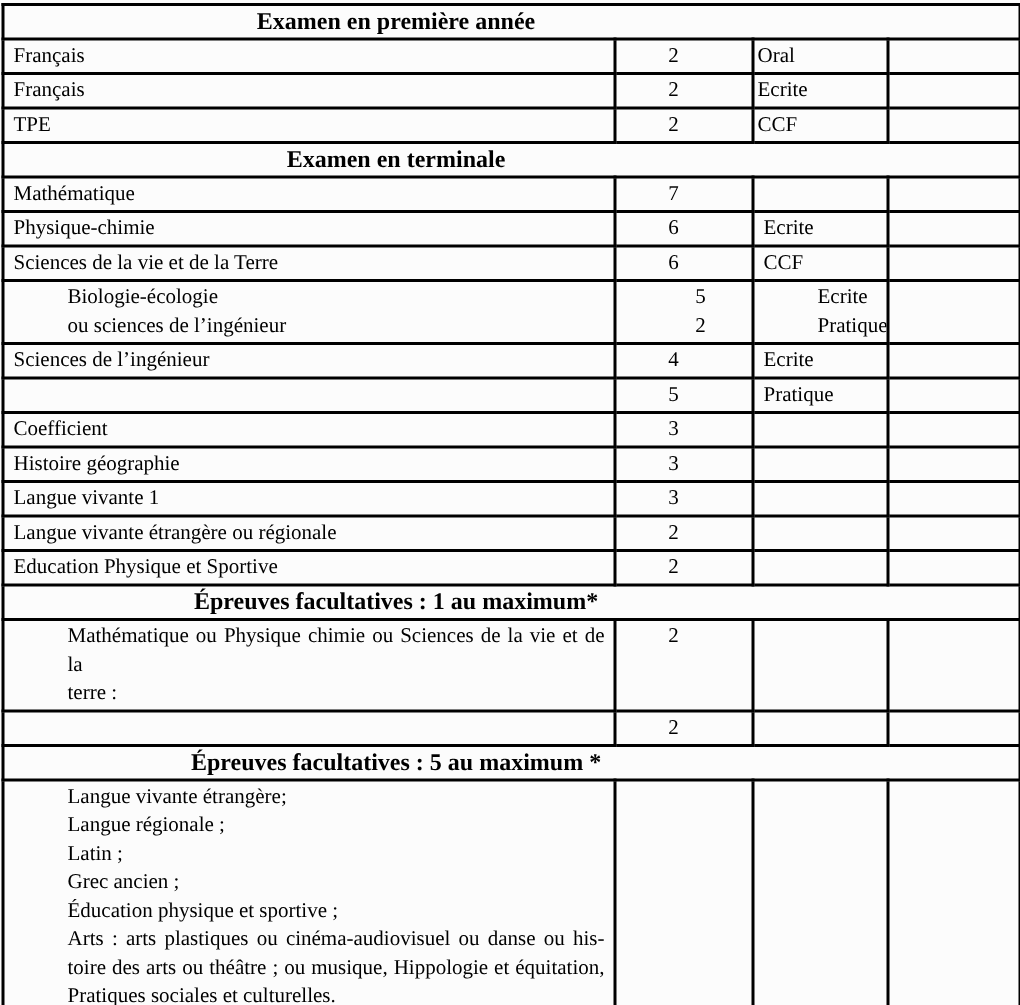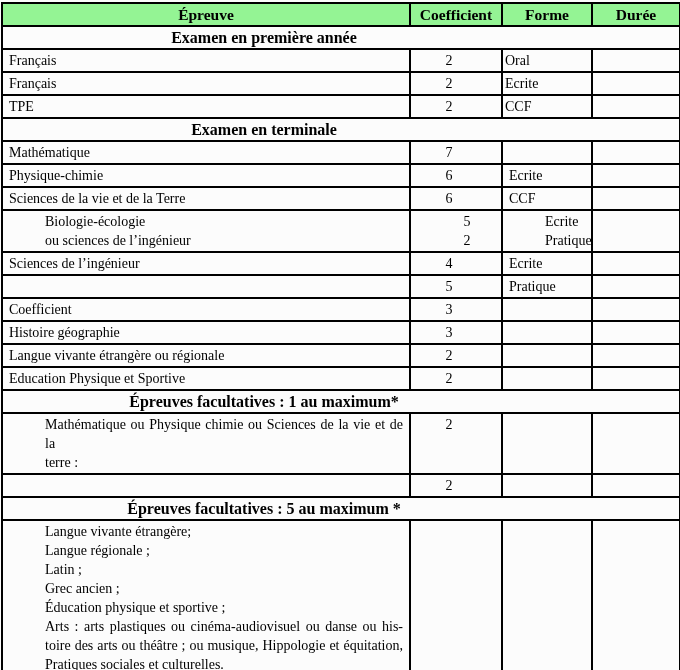--- a/index.html
+++ b/index.html
@@ -70,26 +70,20 @@
 <div class="page">
   <table class="exam">
     <colgroup>
       <col class="c-ep">
         <col class="c-co">
         <col class="c-fo">
         <col class="c-du">
     </colgroup>
 
     <tbody>
-        <tr class="head">
-      <th>Épreuve</th>
-      <th>Coefficient</th>
-      <th>Forme</th>
-      <th>Durée</th>
-    </tr>
 
     <tr class="section-row">
       <td colspan="4">Examen en première année</td>
     </tr>
 
     <tr class="single">
       <td class="ep">Français</td>
       <td class="num">2</td>
       <td class="fc">Oral</td>
       <td class="du"></td>
@@ -159,20 +153,26 @@
       <td class="du"></td>
     </tr>
     <tr class="single">
       <td class="ep">Coefficient</td>
       <td class="num">3</td>
       <td class="fl"></td>
       <td class="du"></td>
     </tr>
     <tr class="single">
       <td class="ep">Histoire géographie</td>
+      <td class="num">3</td>
+      <td class="fl"></td>
+      <td class="du"></td>
+    </tr>
+    <tr class="single">
+      <td class="ep">Langue vivante 1</td>
       <td class="num">3</td>
       <td class="fl"></td>
       <td class="du"></td>
     </tr>
     <tr class="single">
       <td class="ep">Langue vivante étrangère ou régionale</td>
       <td class="num">2</td>
       <td class="fl"></td>
       <td class="du"></td>
     </tr>

